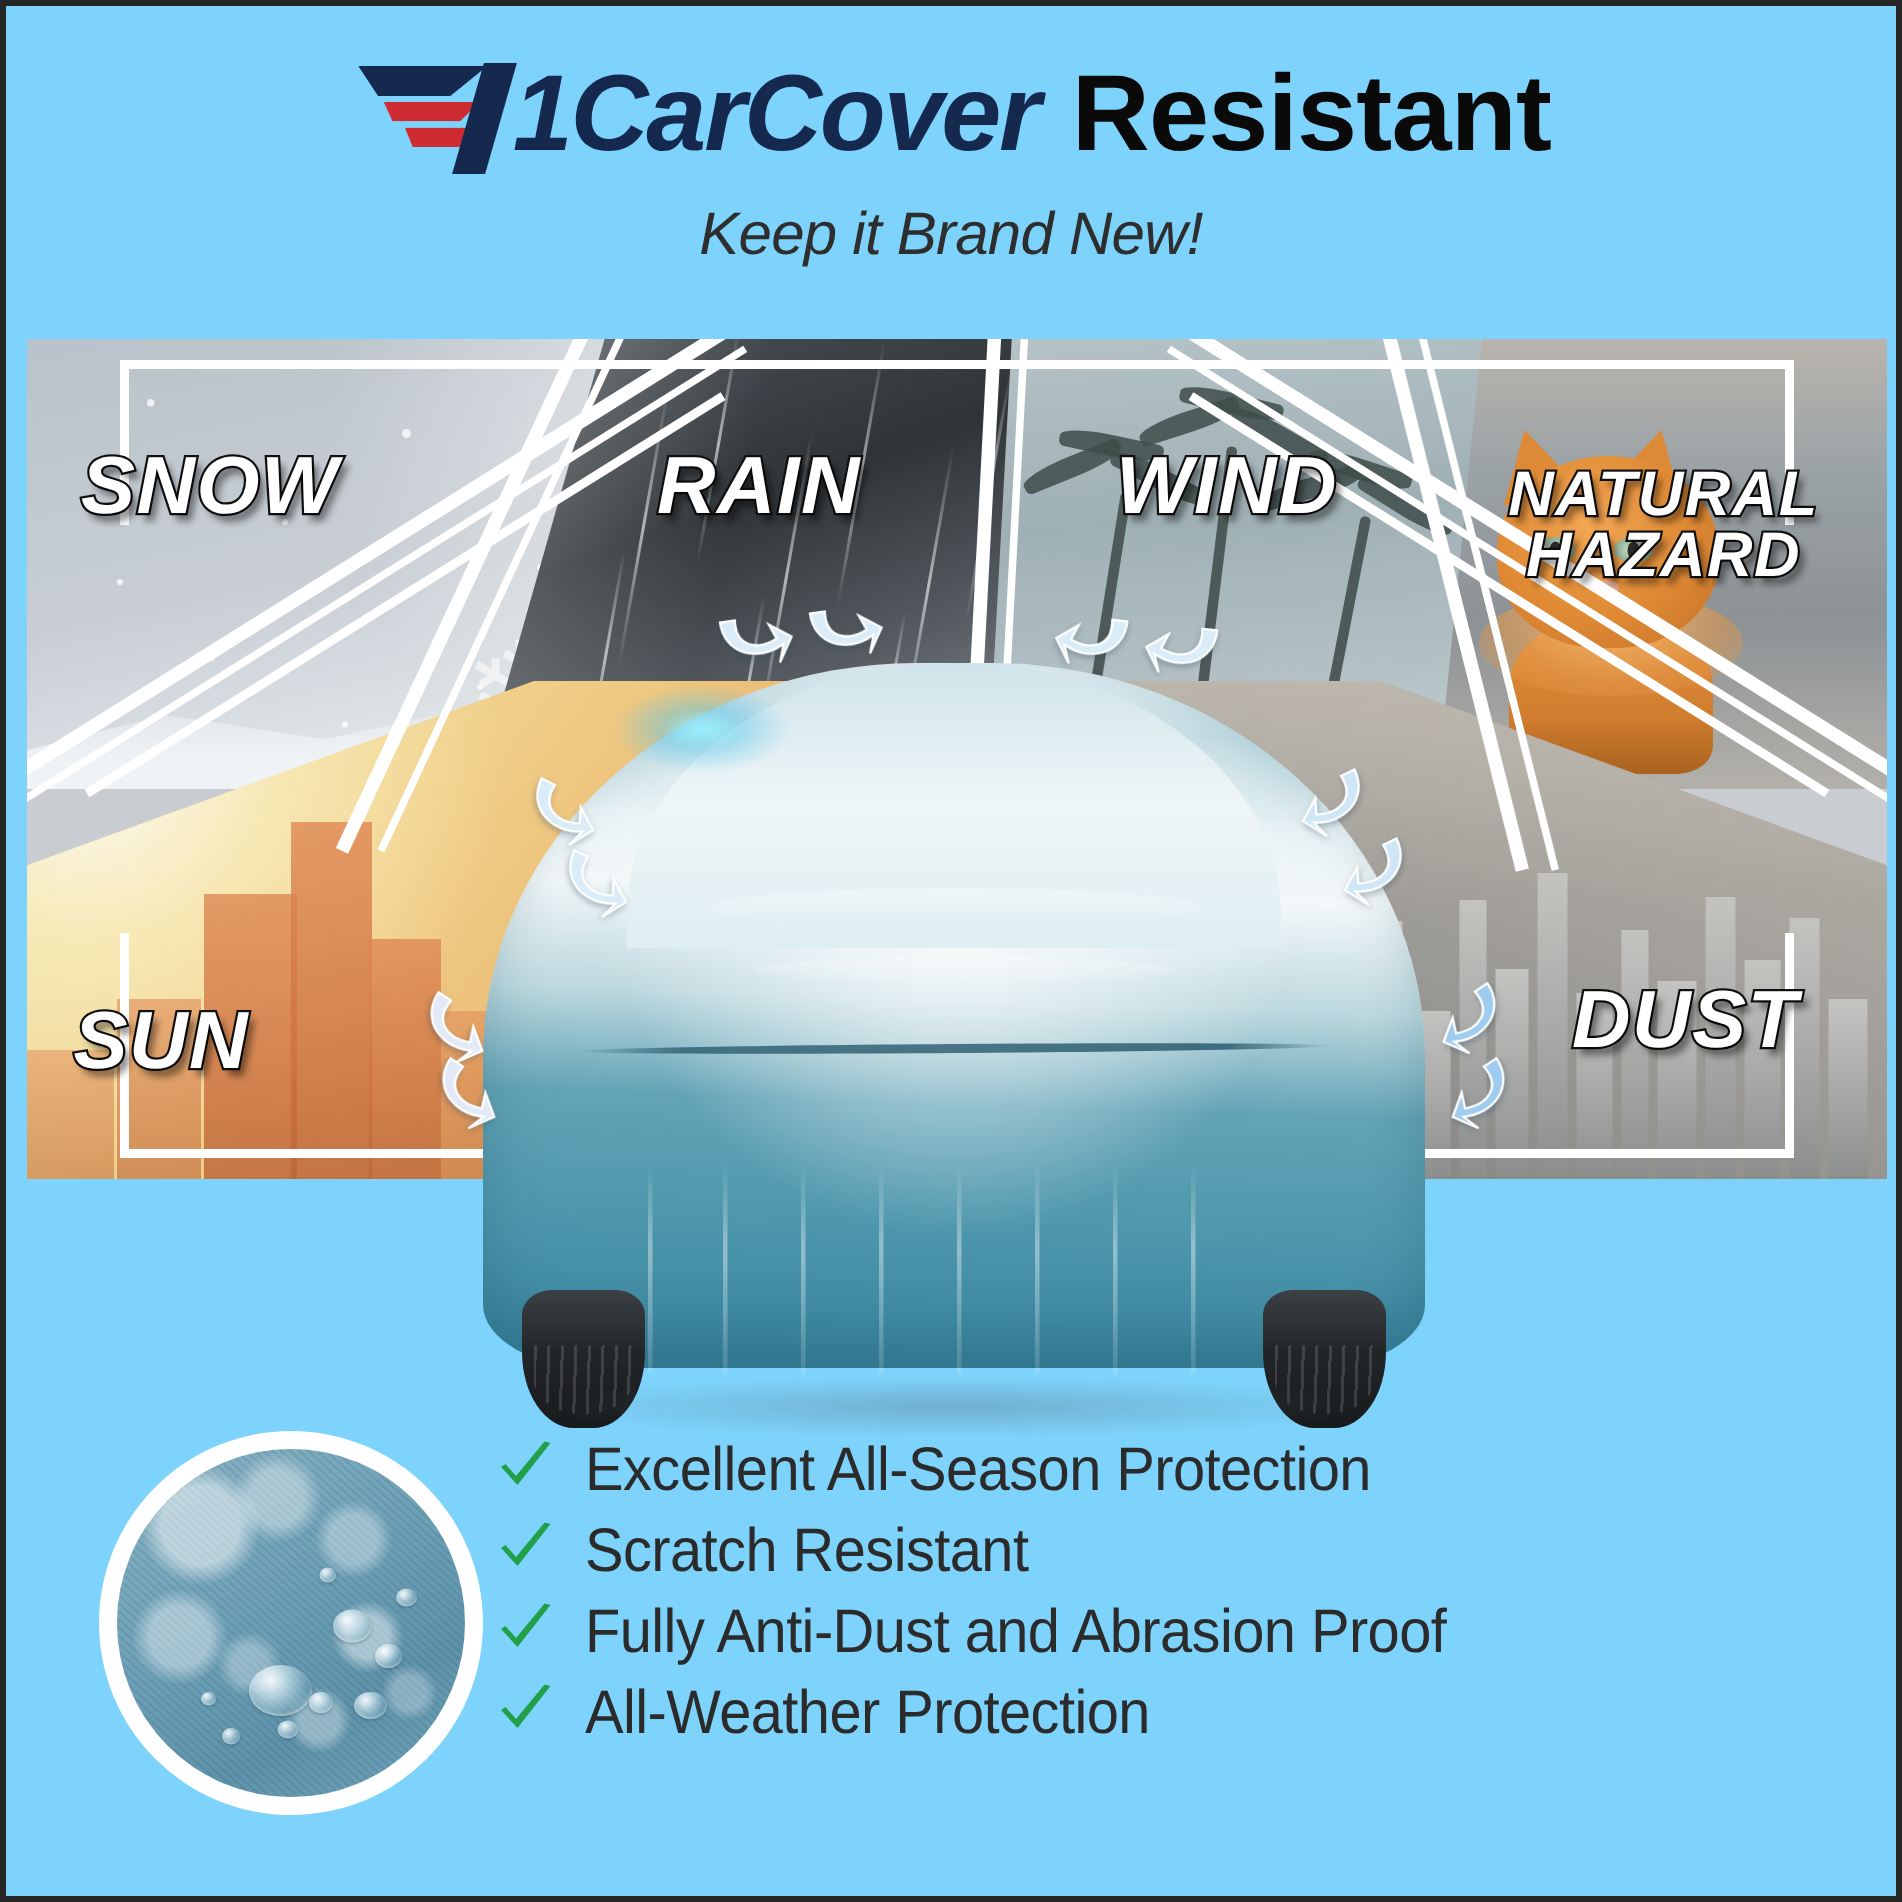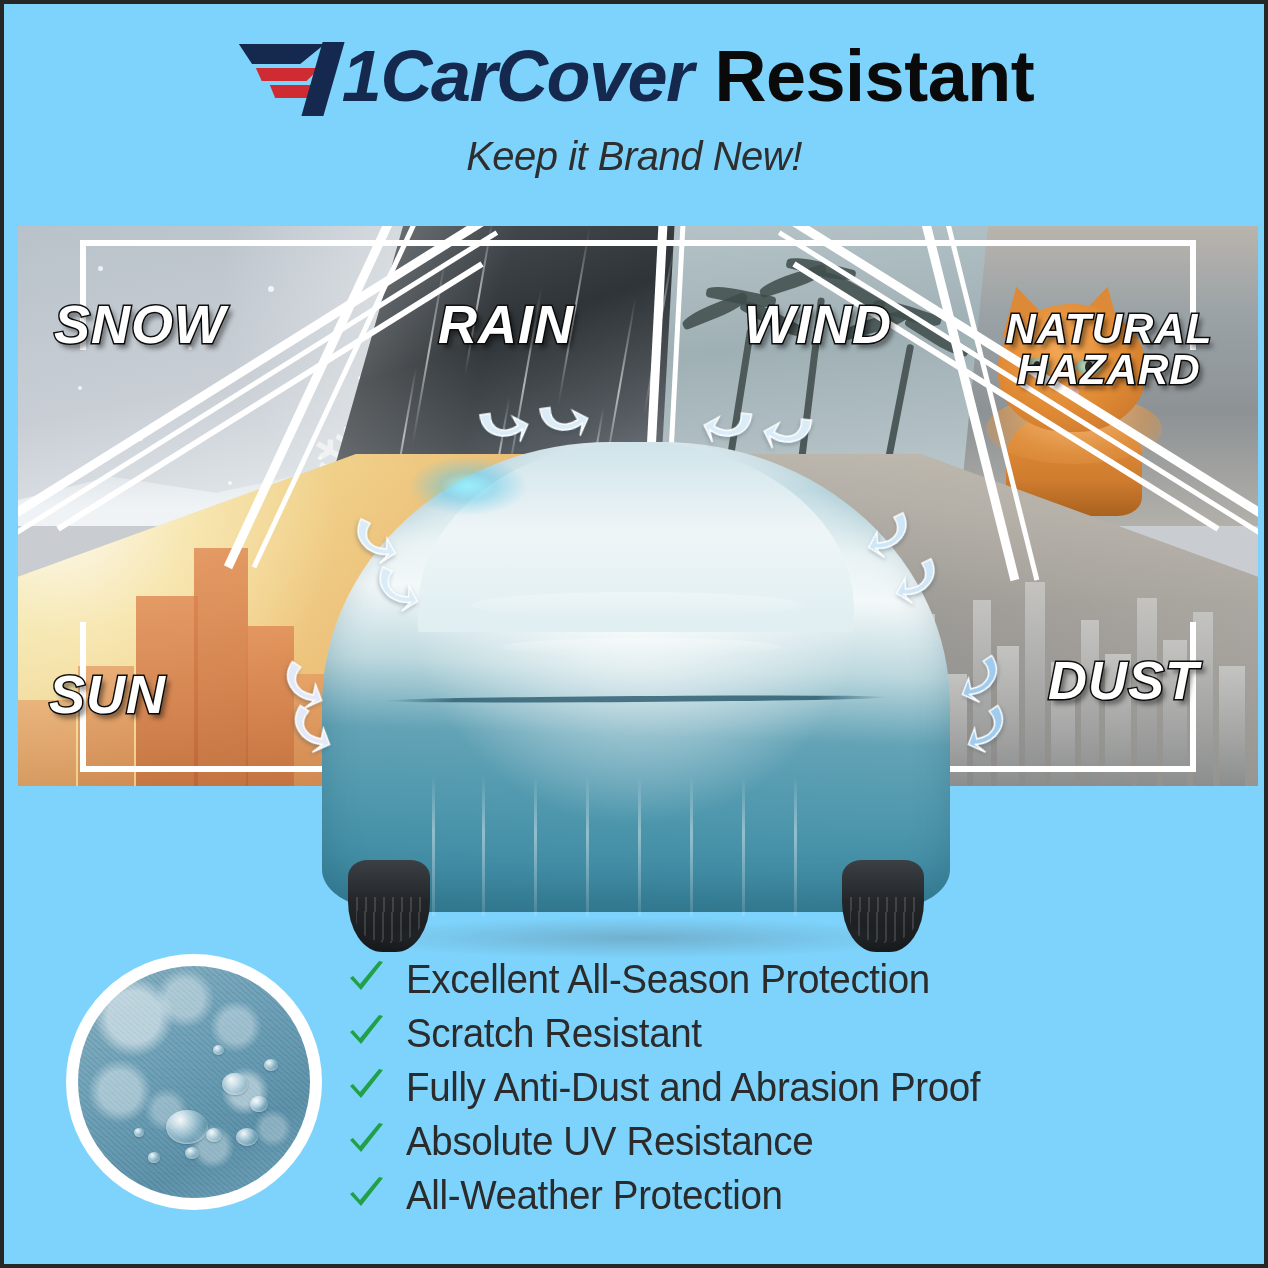--- a/index.html
+++ b/index.html
@@ -329,21 +329,21 @@
       linear-gradient(150deg, #8ab3c4 0%, #6fa2b8 40%, #5e93ab 72%, #72a4ba 100%);
     overflow: hidden; position: relative;
   }
   .bead {
     position: absolute; border-radius: 50%;
     background: radial-gradient(circle at 35% 30%, rgba(255,255,255,.92) 0%, rgba(215,236,244,.55) 38%, rgba(110,160,180,.35) 70%, rgba(80,130,155,.30) 100%);
     box-shadow: 0 1px 2px rgba(30,70,90,.35), inset 0 -1px 2px rgba(255,255,255,.5);
   }
 
   #features {
-    position: absolute; left: 342px; top: 948px; width: 820px;
+    position: absolute; left: 326px; top: 948px; width: 820px;
   }
   .feature-row {
     display: flex; align-items: center; gap: 20px; height: 54px;
   }
   .check {
     flex: 0 0 40px; width: 40px; height: 40px;
   }
   .check svg { width: 100%; height: 100%; display: block; }
   .feature-text {
     font-size: 41px; color: #2b2b2b; font-weight: normal;
@@ -613,25 +613,17 @@
           </svg>
       </span>
       <span class="feature-text">Fully Anti-Dust and Abrasion Proof</span>
     </div>
     <div class="feature-row">
       <span class="check">
         <svg viewBox="0 0 40 40">
             <path d="M4 19 L15 31 L37 3 L33 2 L14 25 L7 17 Z" fill="#22a049"></path>
           </svg>
       </span>
-      <span class="feature-text">Absolute UV Resistance</span>
-    </div>
-    <div class="feature-row">
-      <span class="check">
-        <svg viewBox="0 0 40 40">
-            <path d="M4 19 L15 31 L37 3 L33 2 L14 25 L7 17 Z" fill="#22a049"></path>
-          </svg>
-      </span>
       <span class="feature-text">All-Weather Protection</span>
     </div>
   </div>
 
 </div>
 
 </body></html>

